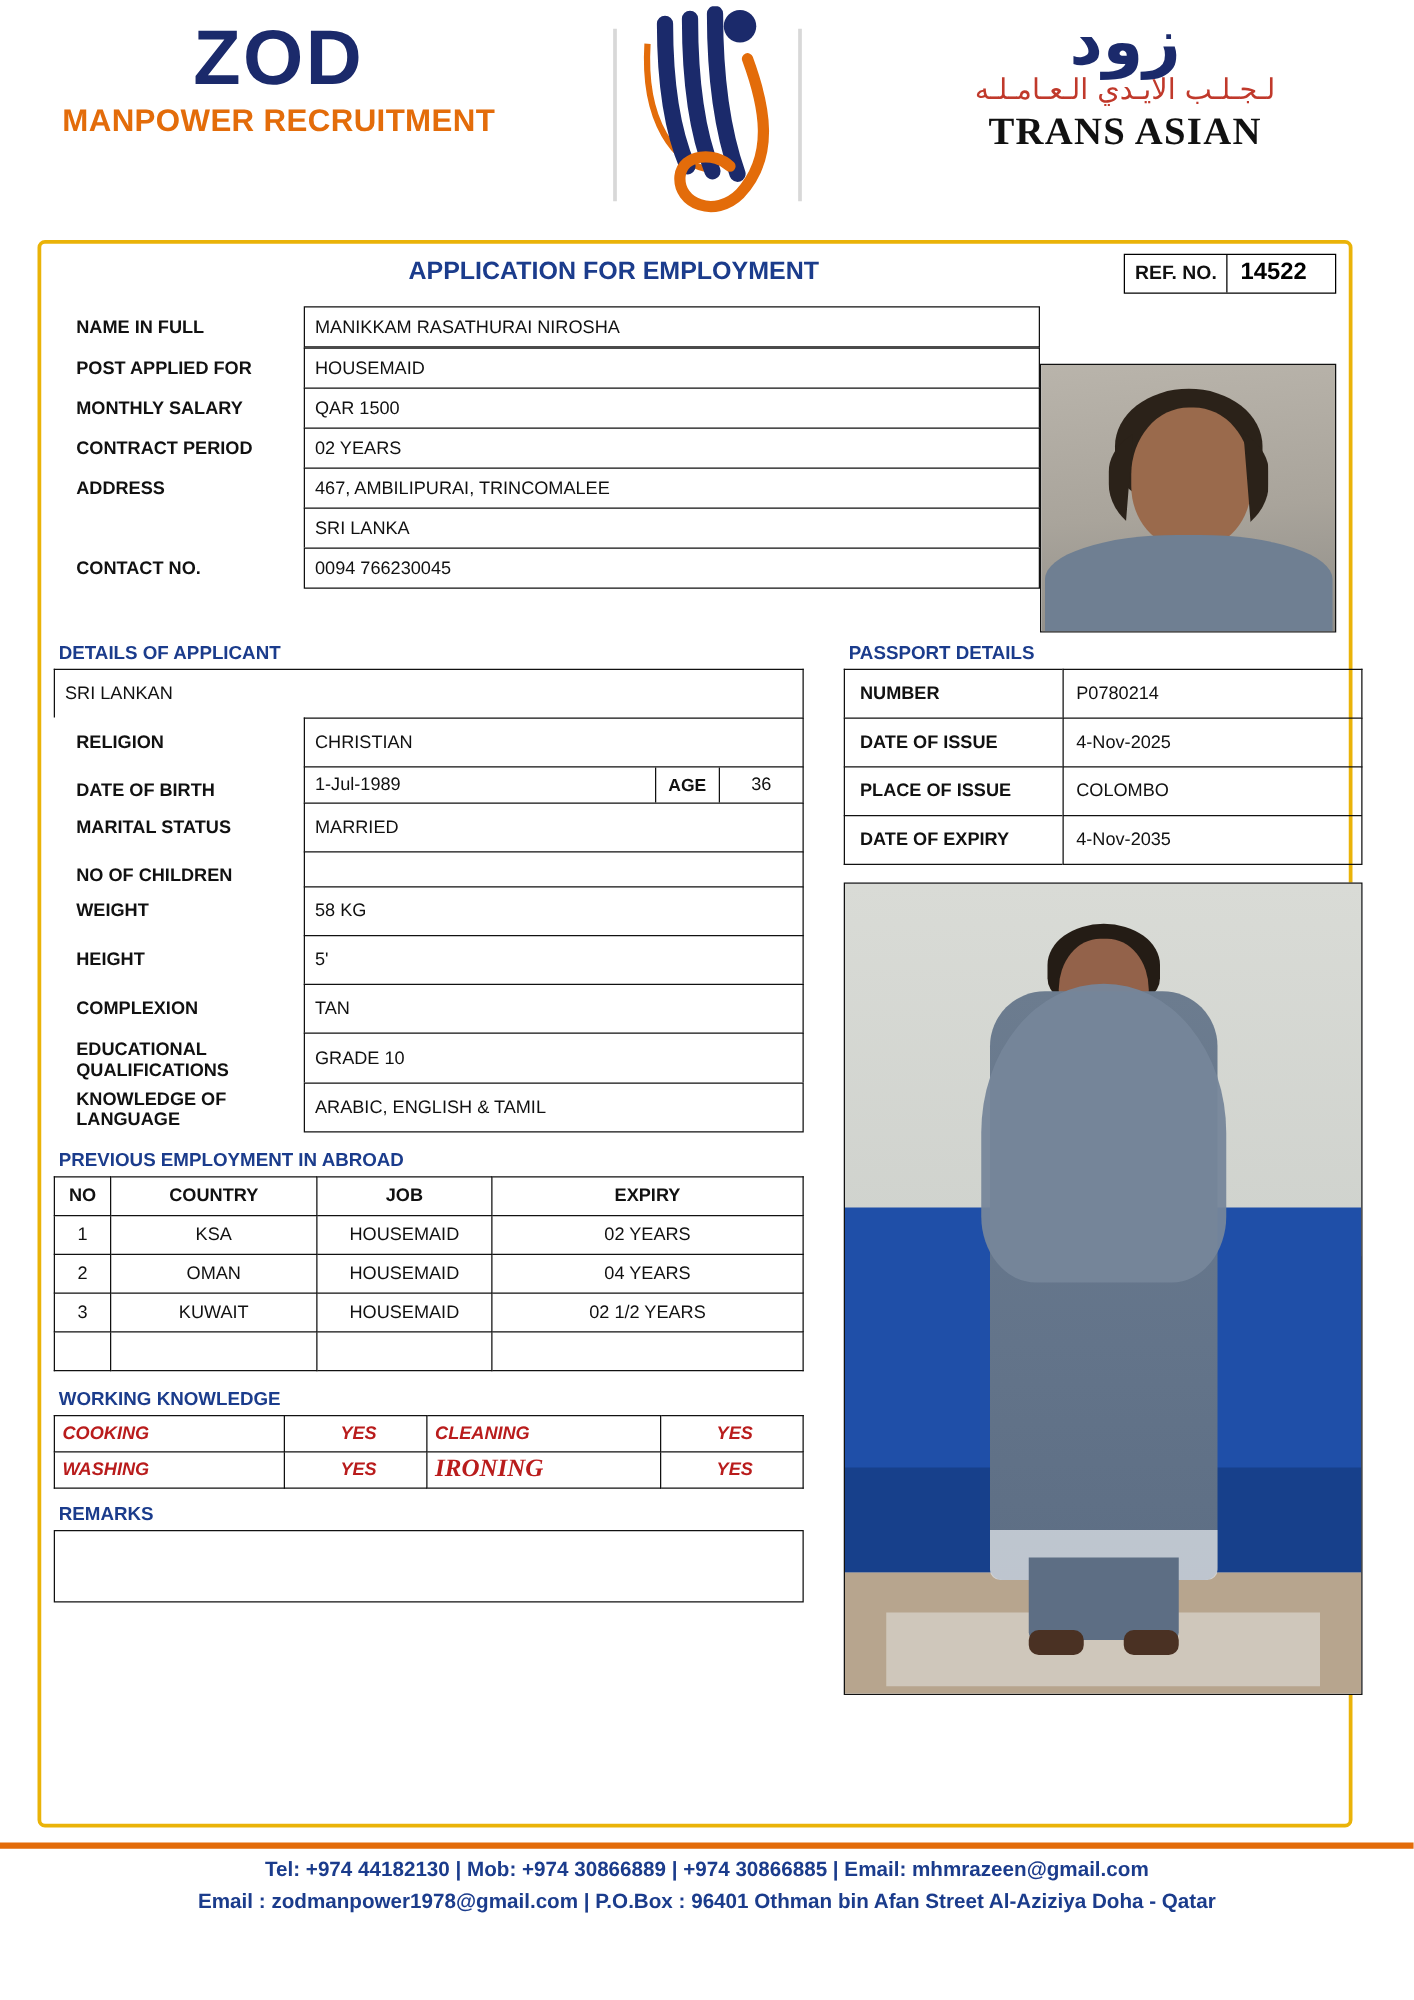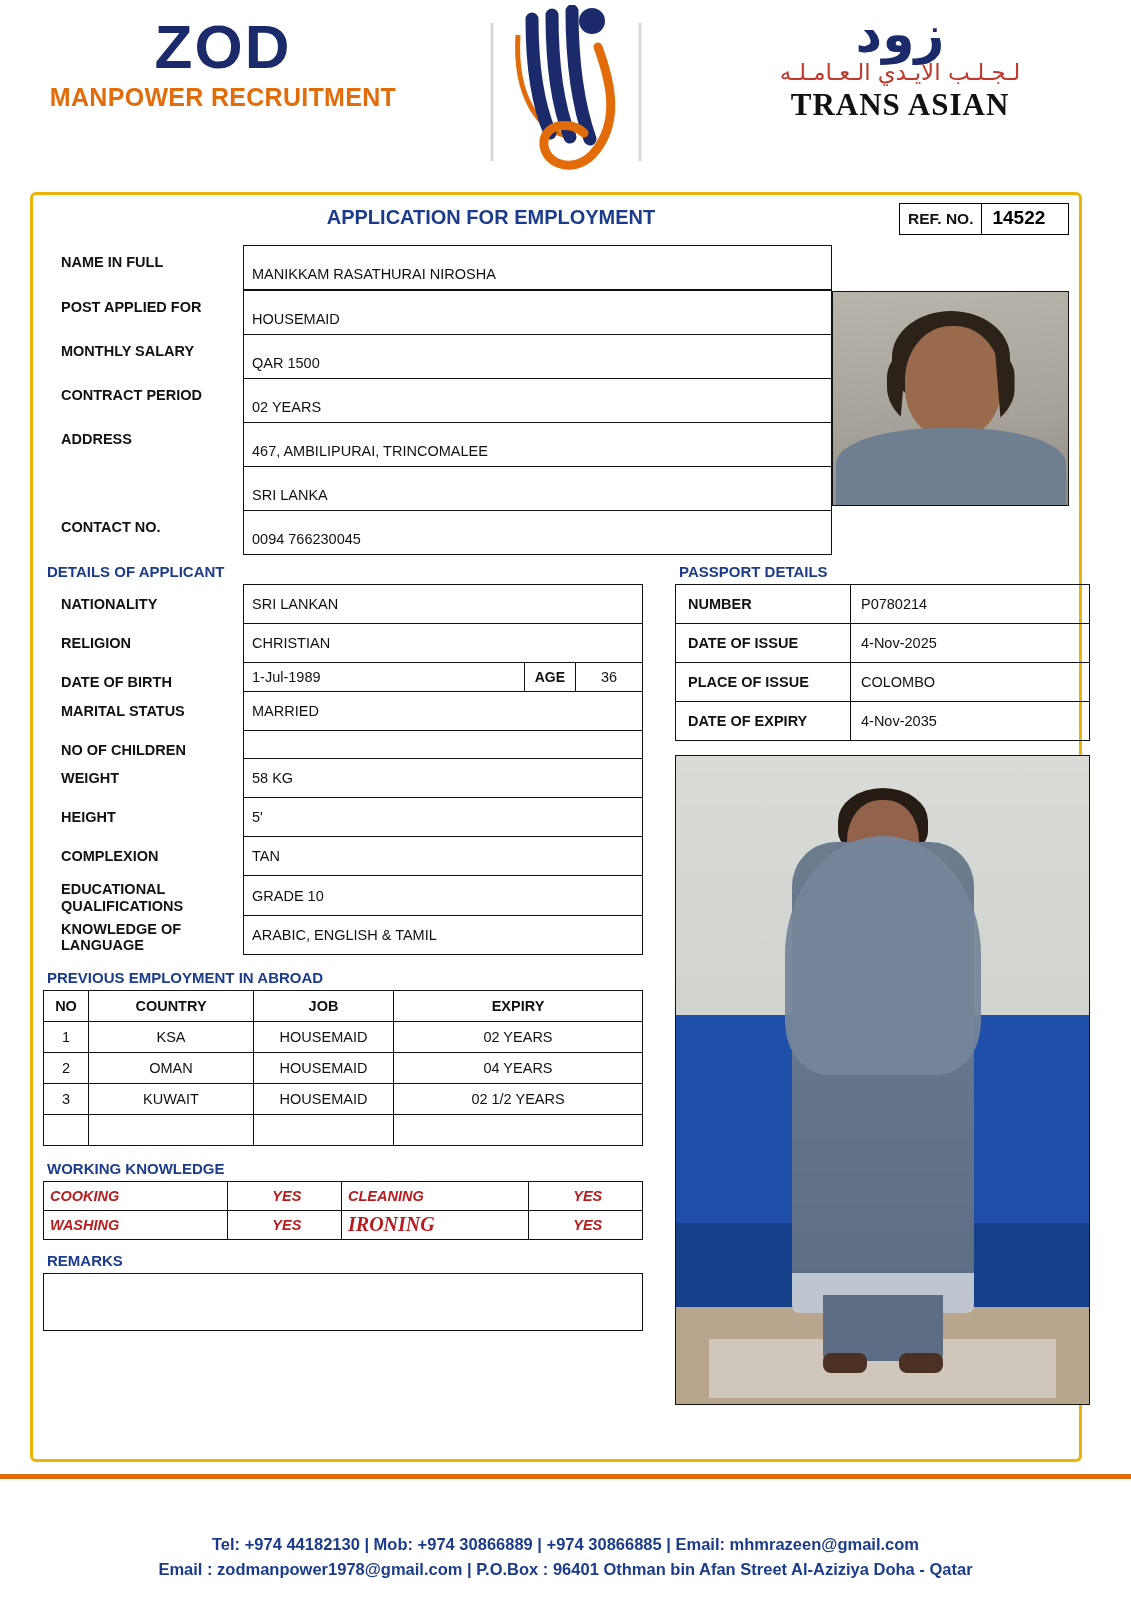--- a/index.html
+++ b/index.html
@@ -139,21 +139,21 @@
     font-weight: bold;
     font-size: 14.5px;
     color: #111;
     padding: 9px 0 0 18px;
   }
   .t-val {
     flex: 1;
     border: 1px solid #111;
     border-bottom: none;
     font-size: 14.5px;
-    padding: 20px 0 7px 8px;
+    padding: 8px 0 7px 8px;
     color: #111;
   }
   .t-val.last { border-bottom: 1px solid #111; }
   .t-val.full { border-bottom: 1px solid #111; }
   .t-val.addr1 { border-bottom: none; }
   .photo-cell {
     width: 240px;
     border: 1px solid #111;
     margin-left: 0;
     position: relative;
@@ -284,21 +284,21 @@
     position: absolute;
     left: 0;
     top: 1474px;
     width: 100%;
     height: 5px;
     background: #e36c0a;
   }
   .footer {
     position: absolute;
     left: 0;
-    top: 1532px;
+    top: 1484px;
     width: 100%;
     text-align: center;
     font-weight: bold;
     font-size: 16.5px;
     color: #1b3c8c;
     line-height: 1.5;
   }
 
   
   .pp-bg {
@@ -477,21 +477,20 @@
       <div class="pp-body"></div>
     </div>
   </div>
 
   <div class="mid-grid">
 
     <div class="mid-left">
       <div class="sec-head">DETAILS OF APPLICANT</div>
 
       <div class="d-row">
-        <div class="d-label">NATIONALITY</div>
         <div class="d-val">SRI LANKAN</div>
       </div>
 
       <div class="d-row">
         <div class="d-label">RELIGION</div>
         <div class="d-val">CHRISTIAN</div>
       </div>
 
       <div class="d-row">
         <div class="d-label">DATE OF BIRTH</div>

